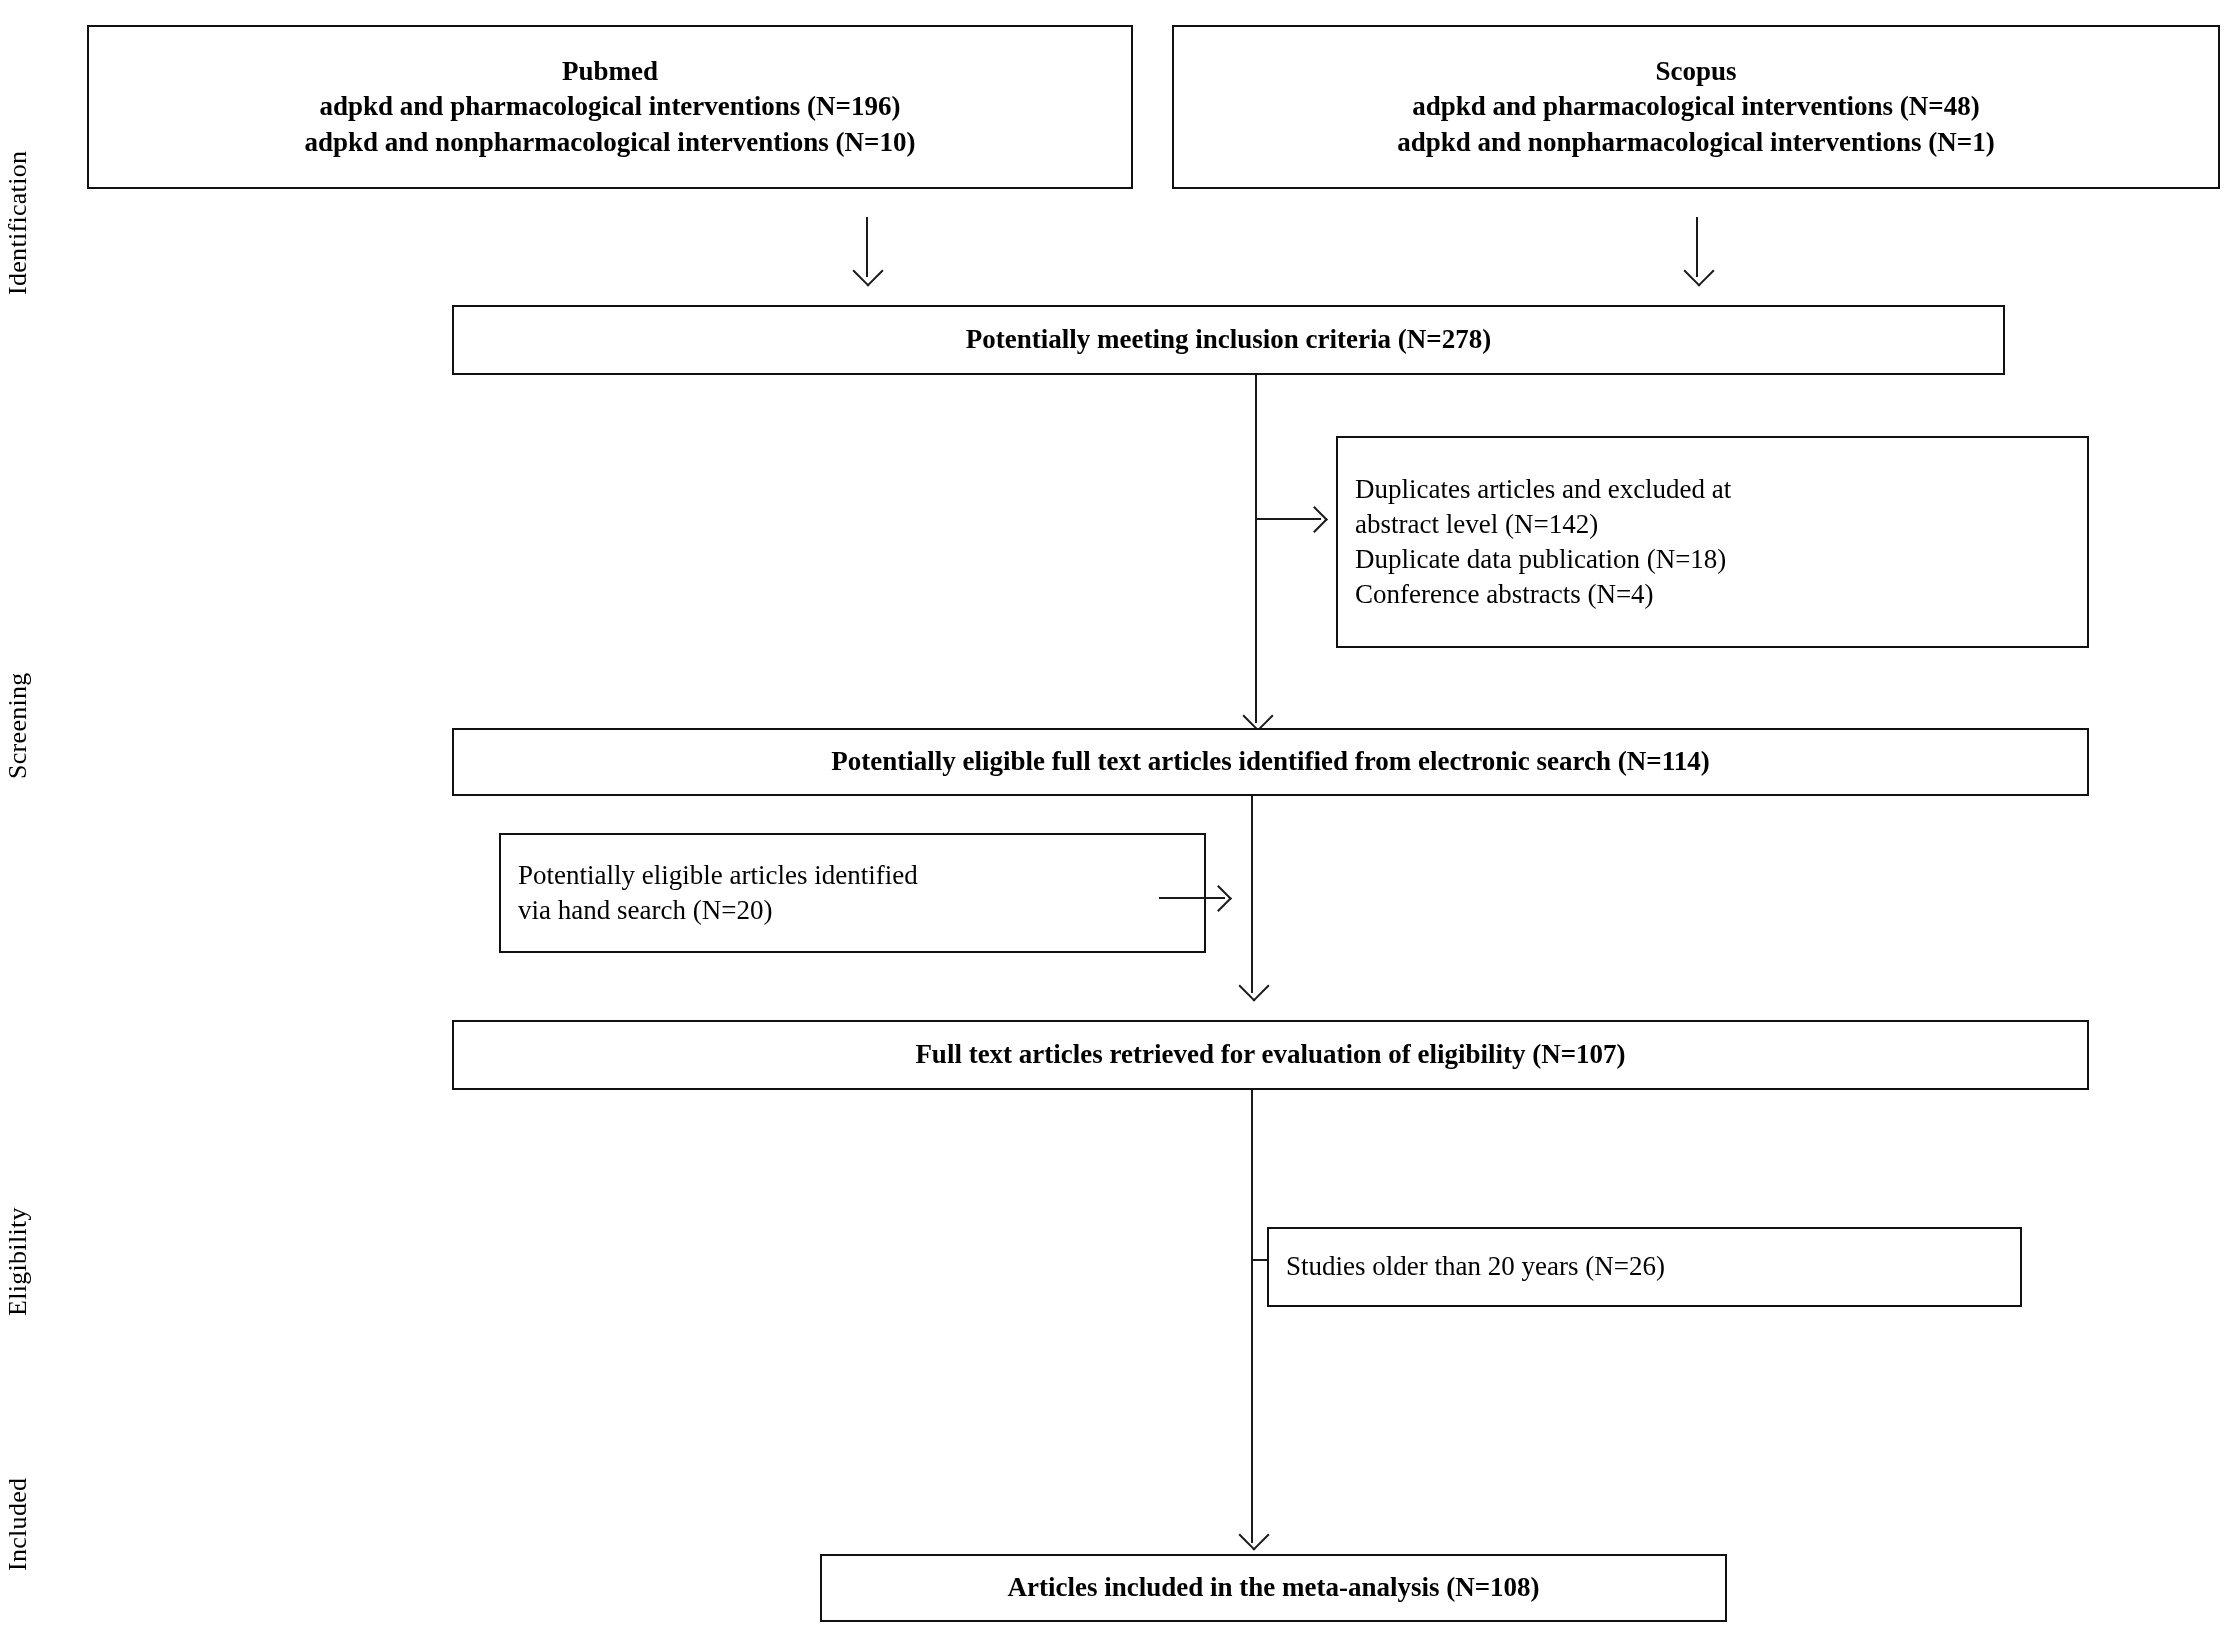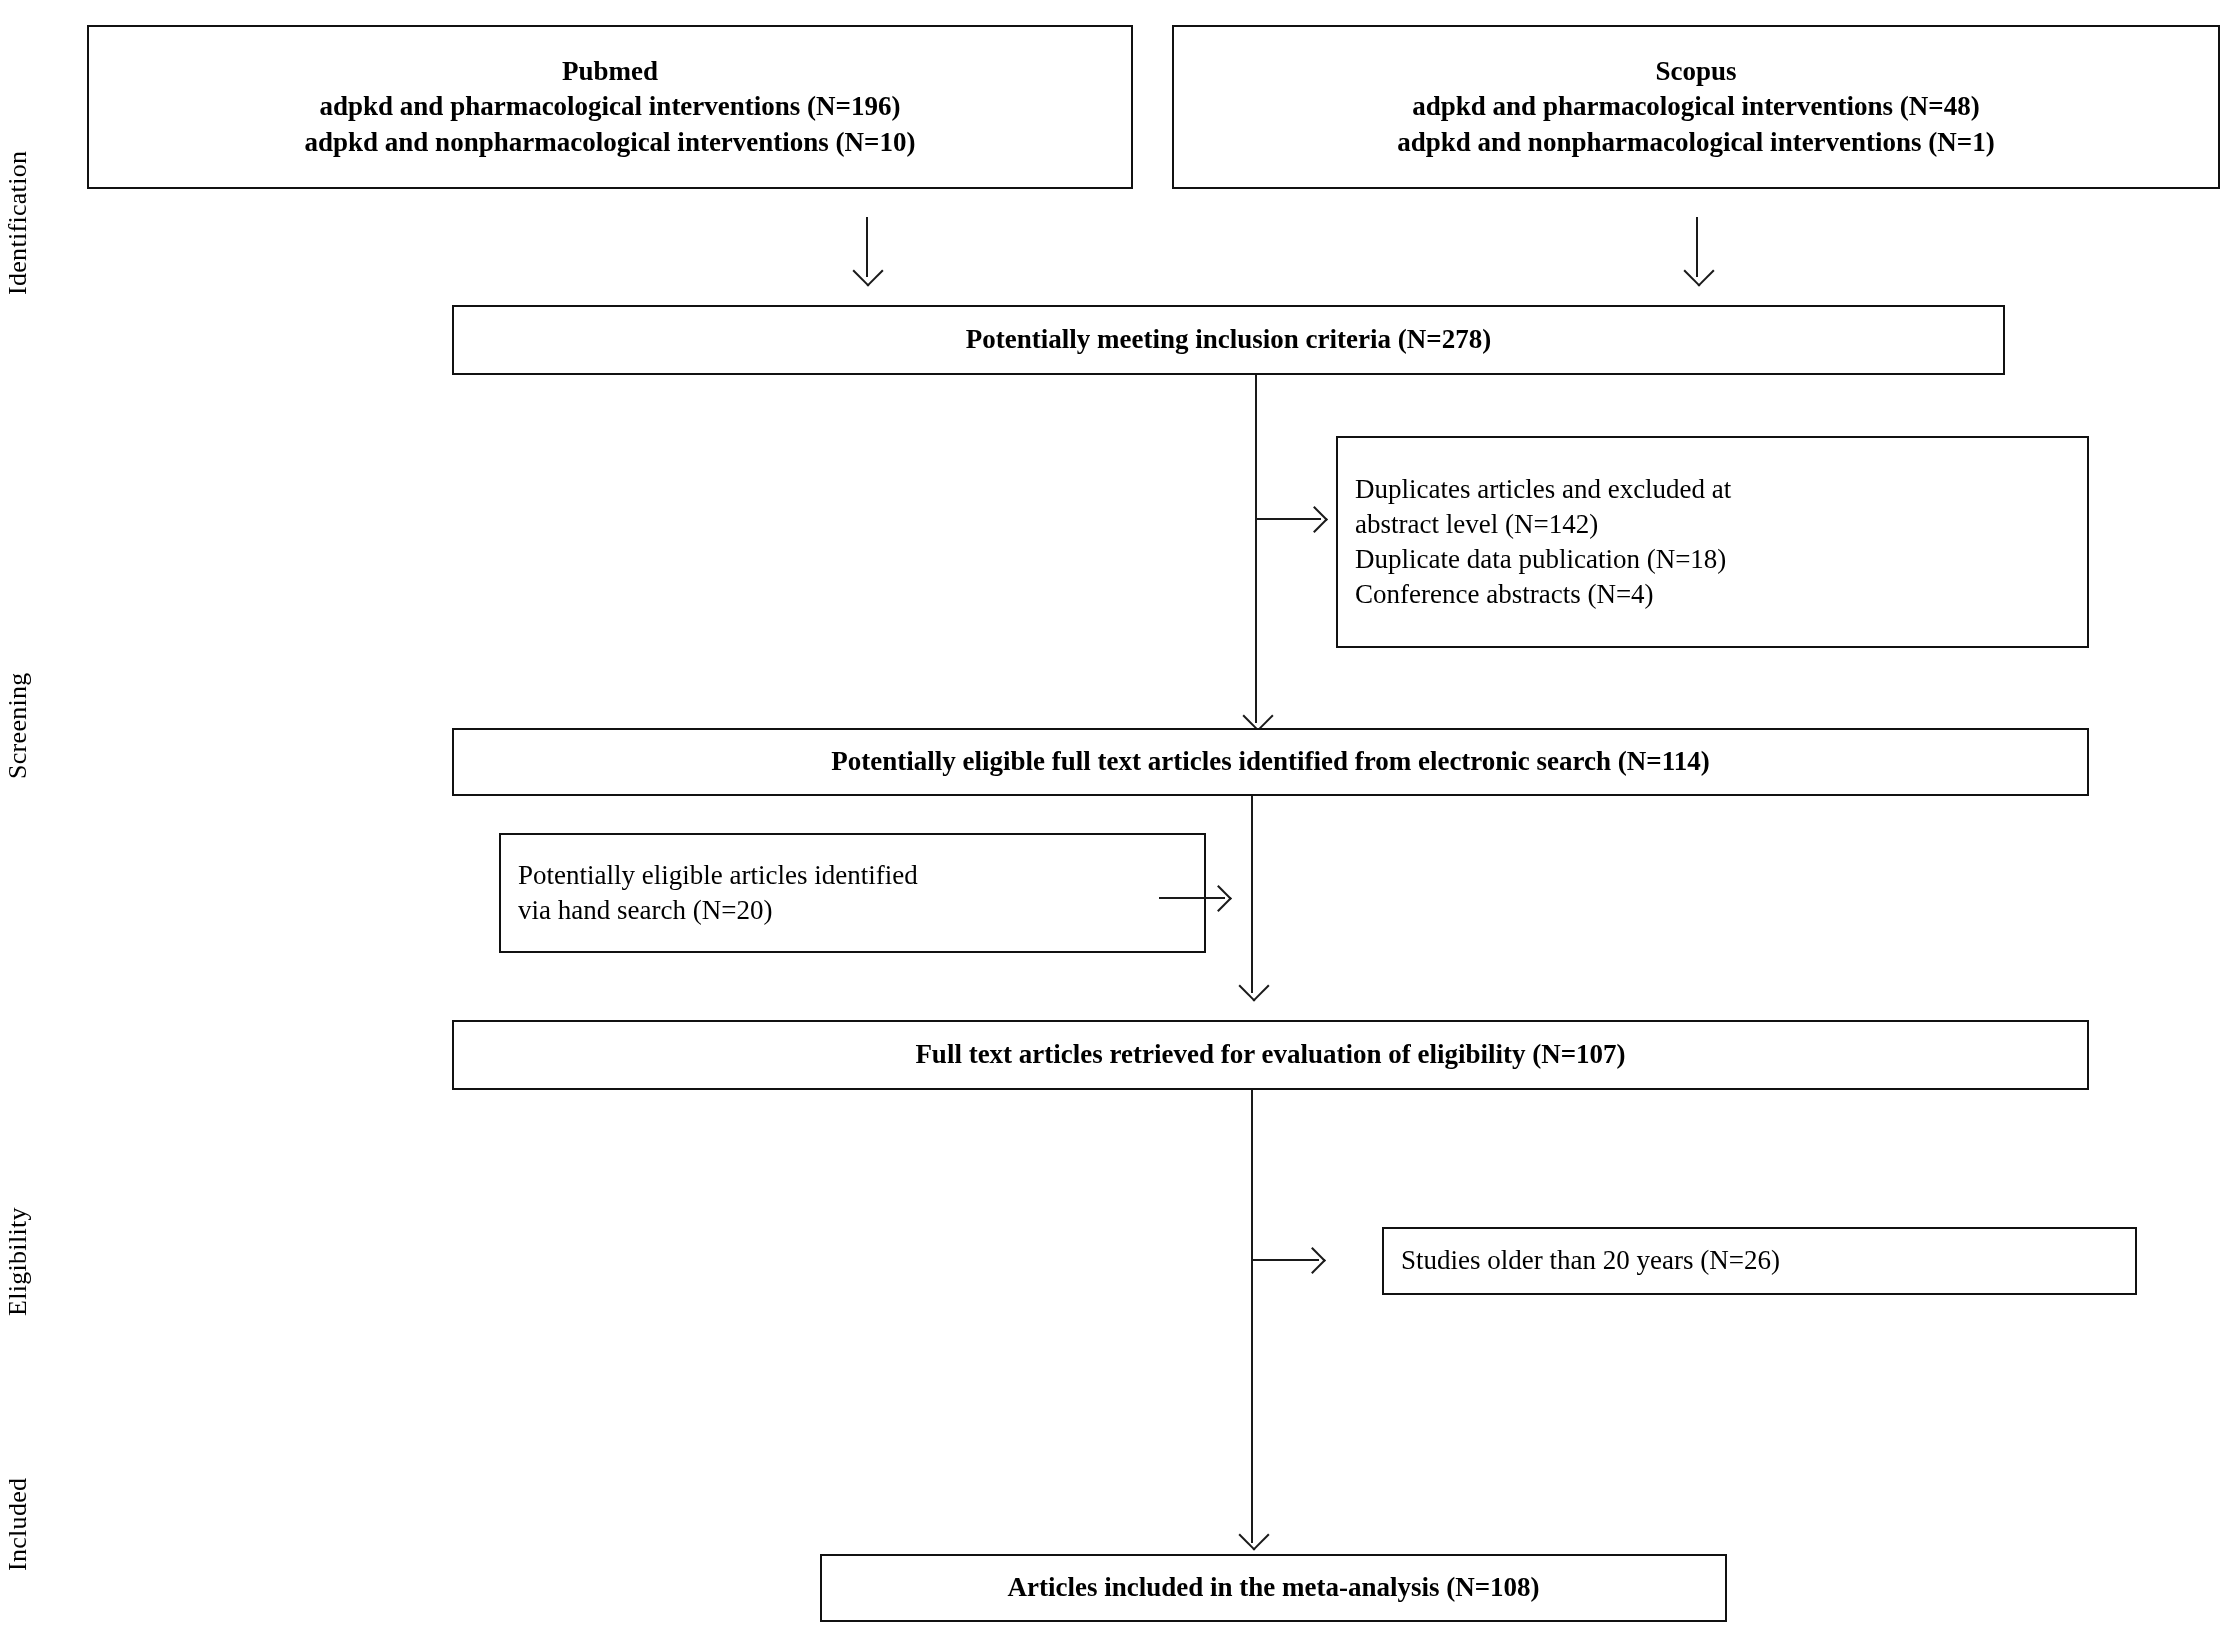--- a/index.html
+++ b/index.html
@@ -144,21 +144,21 @@
   <div class="box center" style="left:452px; top:1020px; width:1637px; height:70px;">
     <div class="line">Full text articles retrieved for evaluation of eligibility  (N=107)</div>
   </div>
 
   <div class="vline" style="left:1251px; top:1090px; height:453px;"></div>
   <div class="chev-down" style="left:1243px; top:1524px;"></div>
 
   <div class="hline" style="left:1251px; top:1259px; width:68px;"></div>
   <div class="chev-right" style="left:1303px; top:1251px;"></div>
 
-  <div class="box left" style="left:1382px; top:1227px; width:755px; height:68px;">
+  <div class="box left" style="left:1267px; top:1227px; width:755px; height:80px;">
     <div class="line">Studies older than 20 years (N=26)</div>
   </div>
 
   <div class="box center" style="left:820px; top:1554px; width:907px; height:68px;">
     <div class="line">Articles included in the meta-analysis (N=108)</div>
   </div>
 
 </div>
 
 

